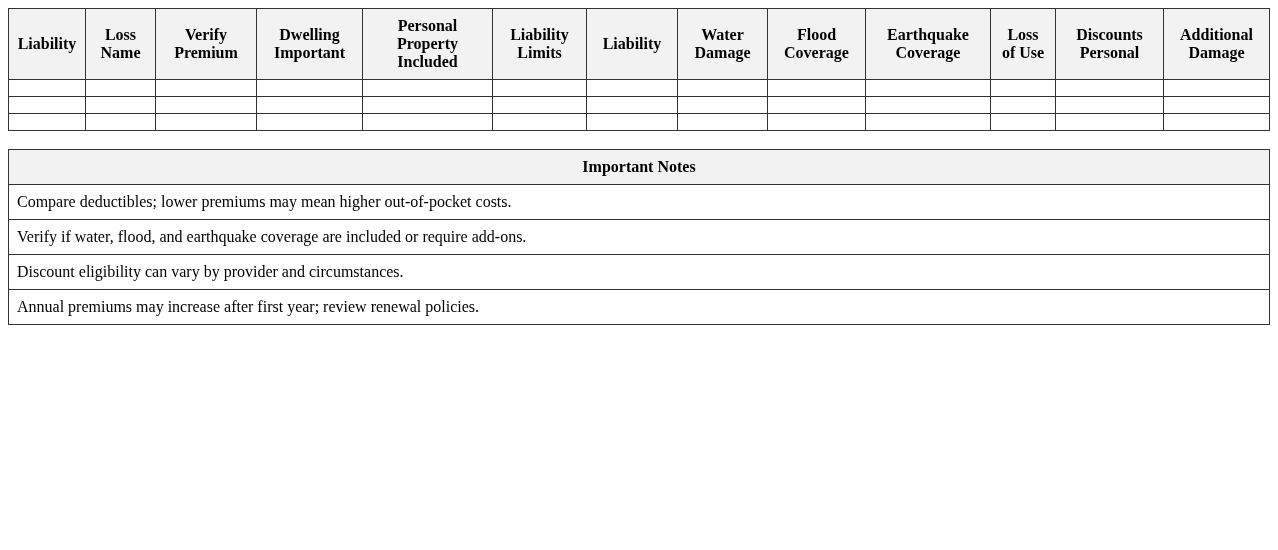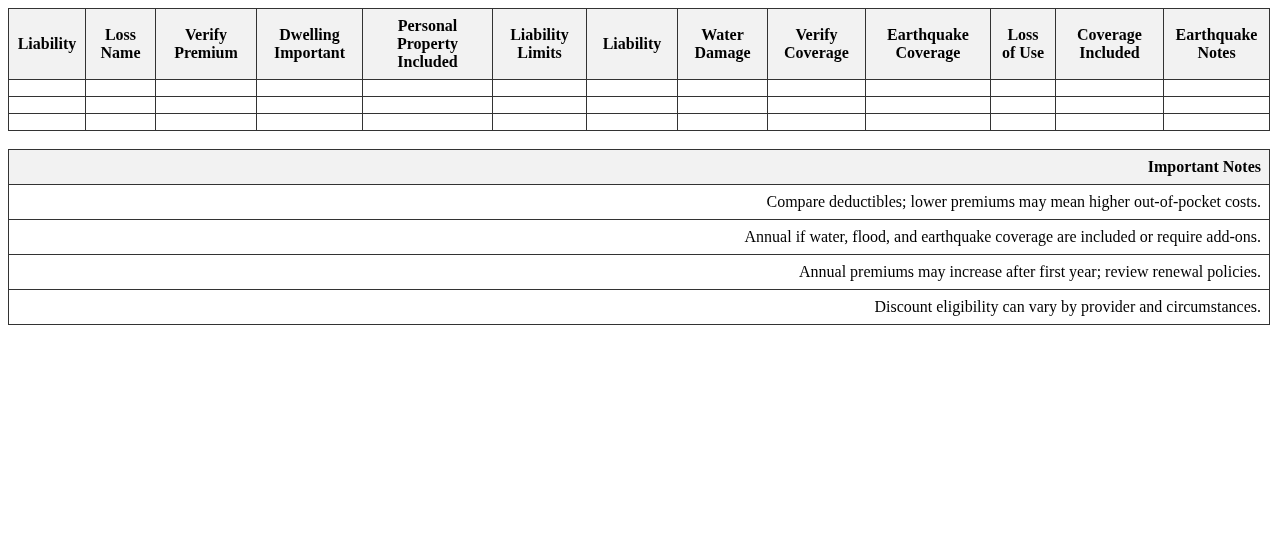--- a/index.html
+++ b/index.html
@@ -11,24 +11,24 @@
     }
     table { border-collapse: collapse; width: 1262px; }
     th, td { border: 1px solid #333; }
     .compare th {
       background: #f2f2f2; font-weight: bold; text-align: center;
       padding: 8px; line-height: 18px; height: 53px; box-sizing: content-box;
     }
     .compare td { height: 16px; padding: 0; }
     .notes { margin-top: 18px; }
     .notes th {
-      background: #f2f2f2; font-weight: bold; text-align: right;
+      background: #f2f2f2; font-weight: bold; text-align: center;
       height: 34px; padding: 0 8px;
     }
-    .notes td { text-align: right; height: 34px; padding: 0 8px; }
+    .notes td { text-align: left; height: 34px; padding: 0 8px; }
   </style>
 </head>
 <body>
 
 <table class="compare">
   <colgroup id="compare-cols">
       <col style="width: 77px;">
       <col style="width: 70px;">
       <col style="width: 101px;">
       <col style="width: 106px;">
@@ -45,25 +45,25 @@
   <thead>
     <tr>
       <th>Liability</th>
       <th>Loss Name</th>
       <th>Verify Premium</th>
       <th>Dwelling Important</th>
       <th>Personal Property Included</th>
       <th>Liability Limits</th>
       <th>Liability</th>
       <th>Water Damage</th>
-      <th>Verify Coverage</th>
+      <th>Flood Coverage</th>
       <th>Earthquake Coverage</th>
       <th>Loss of Use</th>
-      <th>Coverage Included</th>
-      <th>Earthquake Notes</th>
+      <th>Discounts Personal</th>
+      <th>Additional Damage</th>
     </tr>
   </thead>
   <tbody id="compare-body">
       <tr>
         <td></td>
         <td></td>
         <td></td>
         <td></td>
         <td></td>
         <td></td>
@@ -112,22 +112,22 @@
   <thead>
     <tr>
       <th>Important Notes</th>
     </tr>
   </thead>
   <tbody>
     <tr>
         <td>Compare deductibles; lower premiums may mean higher out-of-pocket costs.</td>
       </tr>
     <tr>
-        <td>Annual if water, flood, and earthquake coverage are included or require add-ons.</td>
+        <td>Verify if water, flood, and earthquake coverage are included or require add-ons.</td>
+      </tr>
+    <tr>
+        <td>Discount eligibility can vary by provider and circumstances.</td>
       </tr>
     <tr>
         <td>Annual premiums may increase after first year; review renewal policies.</td>
-      </tr>
-    <tr>
-        <td>Discount eligibility can vary by provider and circumstances.</td>
       </tr>
   </tbody>
 </table>
 
 </body></html>

